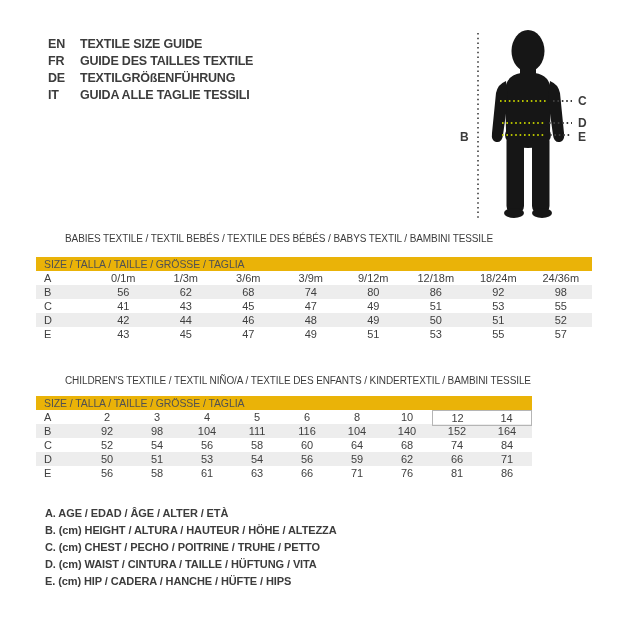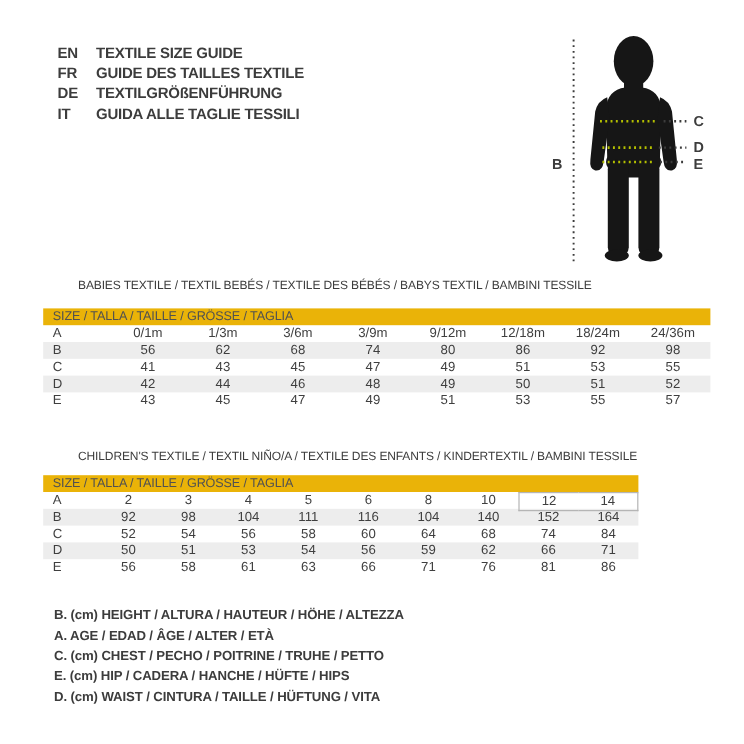--- a/index.html
+++ b/index.html
@@ -233,20 +233,20 @@
           <span class="tcell">66</span>
           <span class="tcell">71</span>
           <span class="tcell">76</span>
           <span class="tcell">81</span>
           <span class="tcell">86</span>
         </div>
       </div>
   </div>
 
   <div class="legend">
+    <div class="legend-line">A. AGE / EDAD / ÂGE / ALTER / ETÀ</div>
     <div class="legend-line">B. (cm) HEIGHT / ALTURA / HAUTEUR / HÖHE / ALTEZZA</div>
-    <div class="legend-line">A. AGE / EDAD / ÂGE / ALTER / ETÀ</div>
     <div class="legend-line">C. (cm) CHEST / PECHO / POITRINE / TRUHE / PETTO</div>
+    <div class="legend-line">D. (cm) WAIST / CINTURA / TAILLE / HÜFTUNG / VITA</div>
     <div class="legend-line">E. (cm) HIP / CADERA / HANCHE / HÜFTE / HIPS</div>
-    <div class="legend-line">D. (cm) WAIST / CINTURA / TAILLE / HÜFTUNG / VITA</div>
   </div>
 
 </div>
 
 </body></html>

